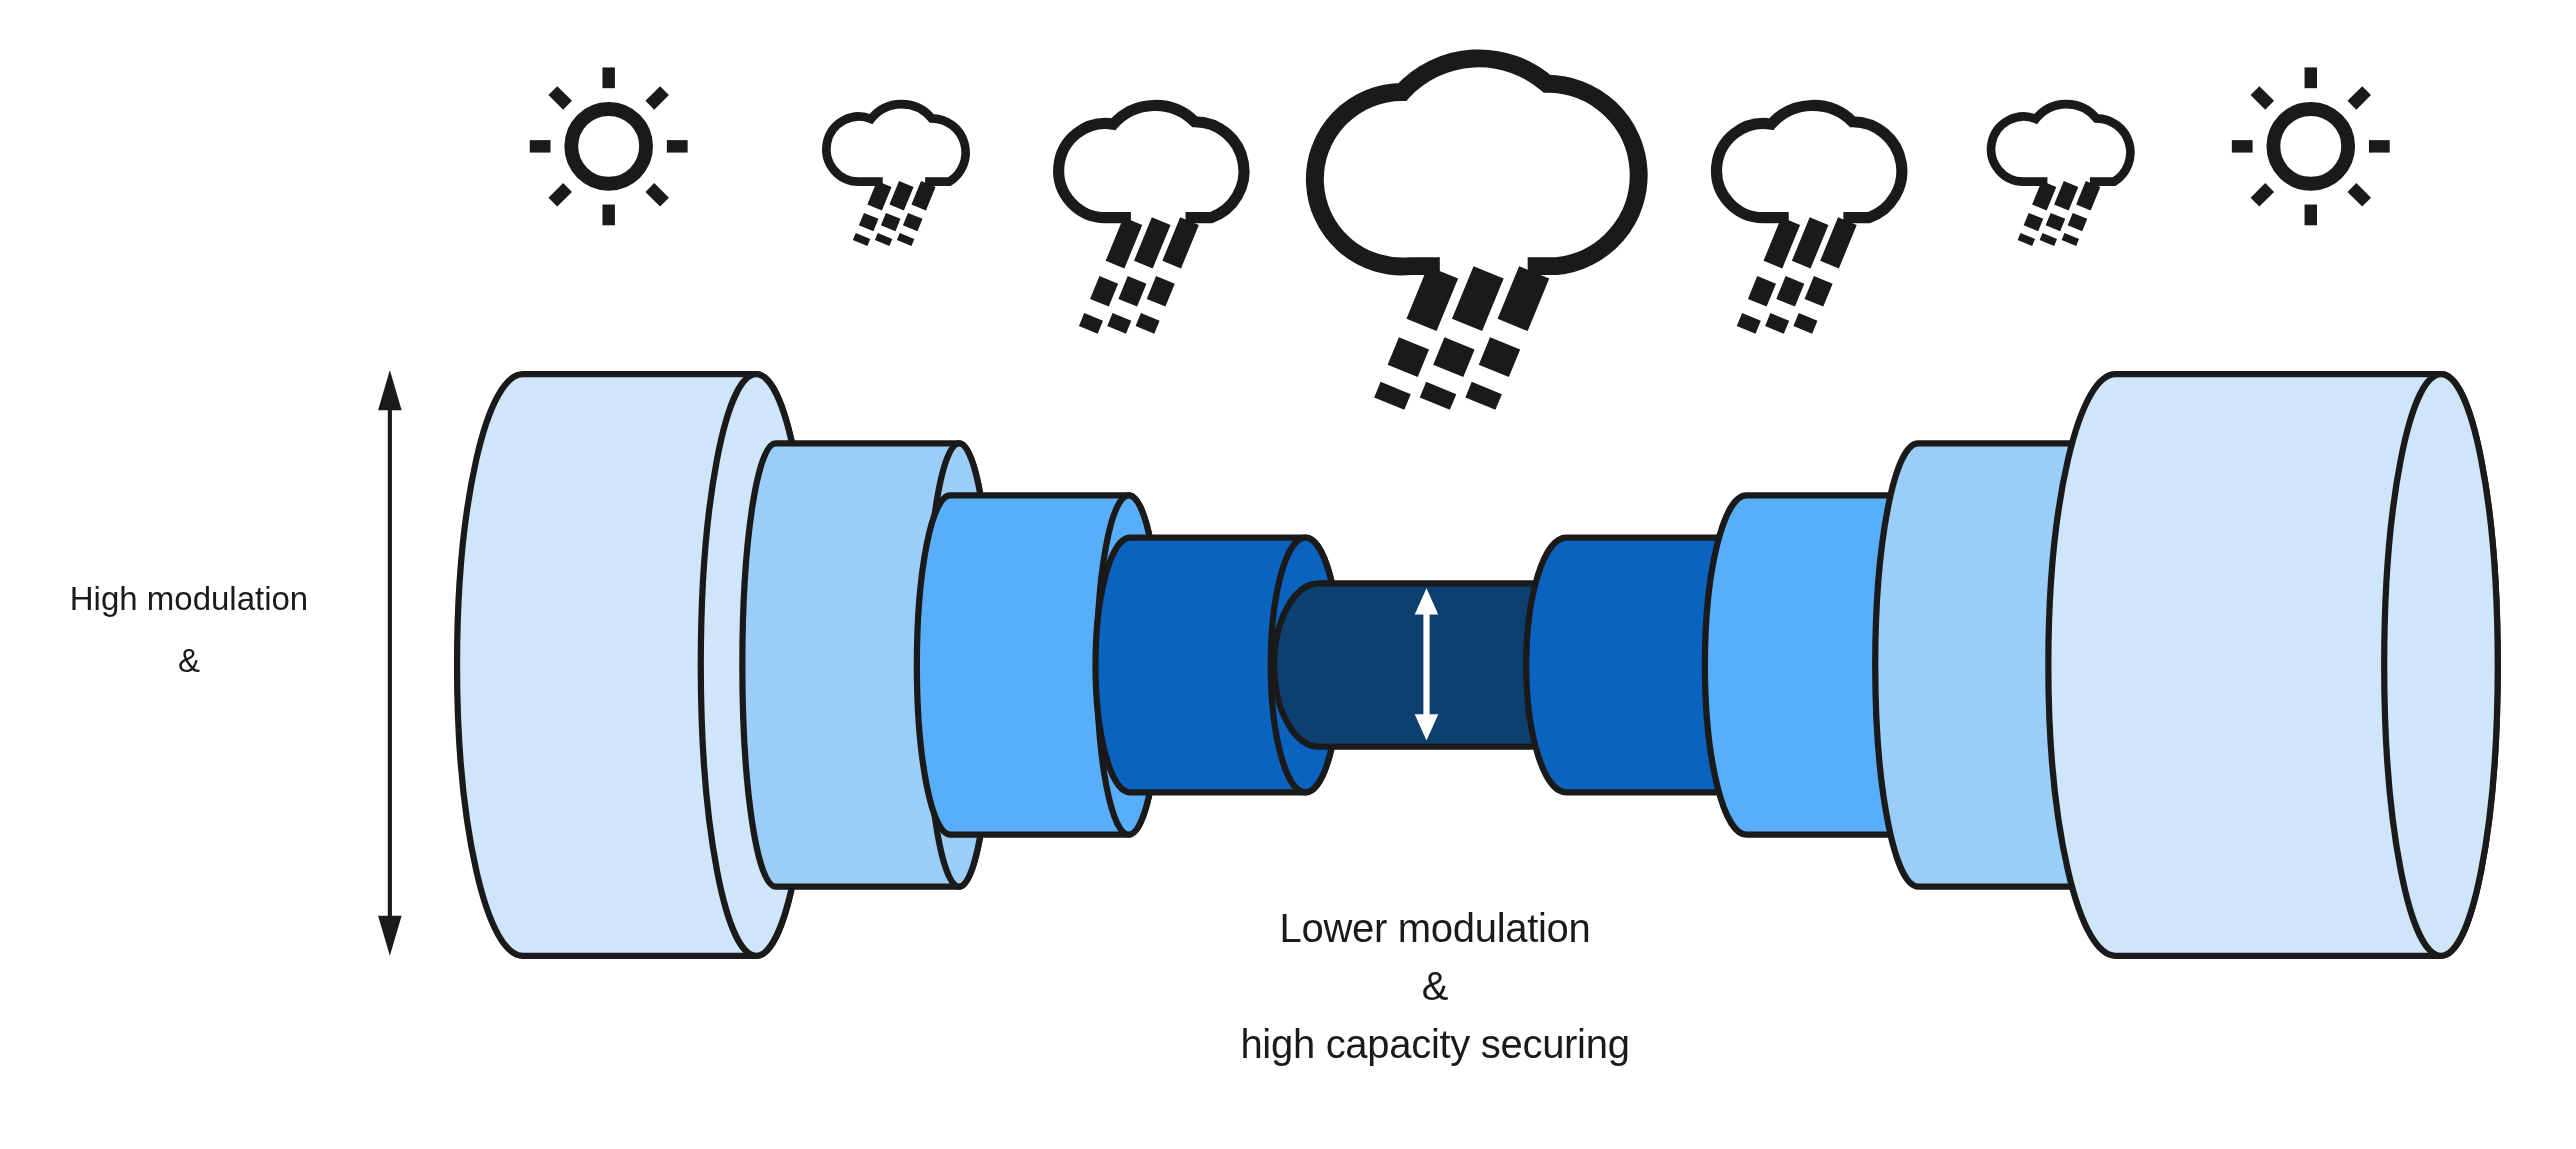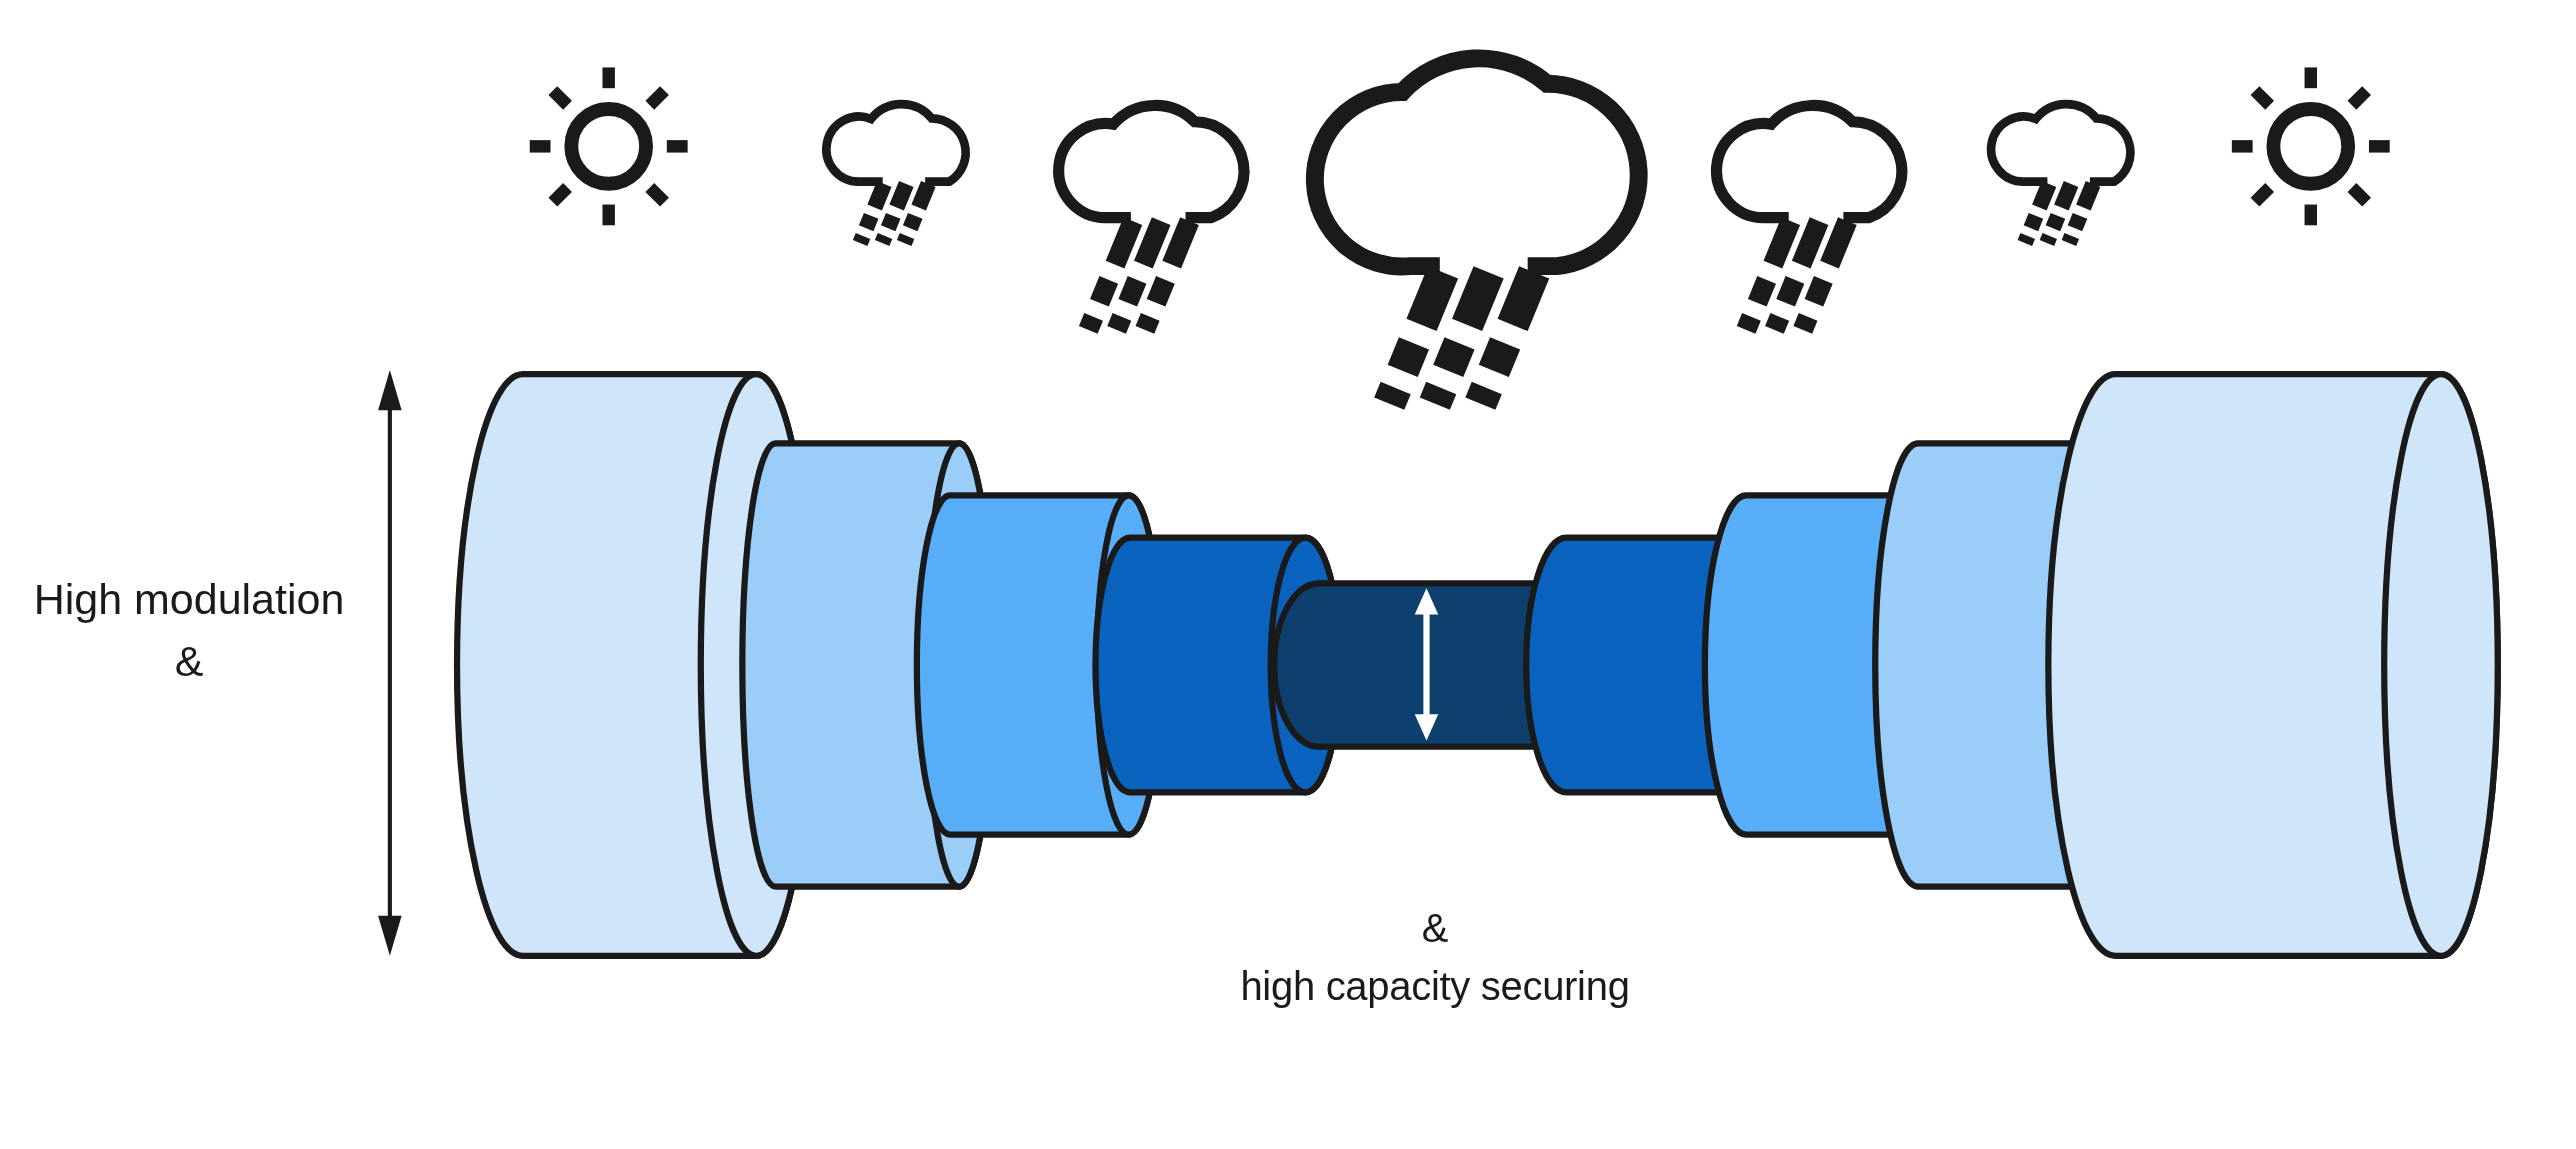--- a/index.html
+++ b/index.html
@@ -1,20 +1,20 @@
 <!DOCTYPE html>
 <html style="font-size:11px"><head>
 <meta charset="utf-8">
 <style>
   html,body{margin:0;padding:0;background:#ffffff;overflow:hidden;}
   #canvas{position:relative;width:2576px;height:1150px;background:#ffffff;transform-origin:0 0;}
   #diagram{position:absolute;left:0;top:0;width:2576px;height:1150px;display:block;}
   .label{position:absolute;text-align:center;color:#1a1a1a;
          font-family:"Liberation Sans","DejaVu Sans",sans-serif;font-weight:400;}
-  .label-left{left:0px;top:568px;width:378px;font-size:43px;line-height:62px;}
+  .label-left{left:0px;top:568px;width:378px;font-size:33px;line-height:62px;}
   .label-center{left:1106px;top:899px;width:658px;font-size:40px;line-height:58px;letter-spacing:-0.3px;}
 </style>
 </head>
 <body>
 
 <div id="canvas" style="transform: scale(1);">
   <svg id="diagram" xmlns="http://www.w3.org/2000/svg" viewBox="0 0 3720 1660">
       <g>
         <g>
           <path d="M 755 540 A 95 420 0 0 0 755 1380 L 1092 1380 A 80 420 0 0 0 1092 540 Z" fill="#cfe5fa" stroke="#1a1a1a" stroke-width="9" stroke-linejoin="round"></path>
@@ -116,17 +116,18 @@
         <polygon points="2060,1069 2043,1031 2077,1031" fill="#ffffff"></polygon>
       </g>
     </svg>
 
   <div class="label label-left">
     <div>High modulation</div>
     <div>&amp;</div>
   </div>
 
   <div class="label label-center">
+    <div>Lower modulation</div>
     <div>&amp;</div>
     <div>high capacity securing</div>
   </div>
 </div>
 
 
 </body></html>

